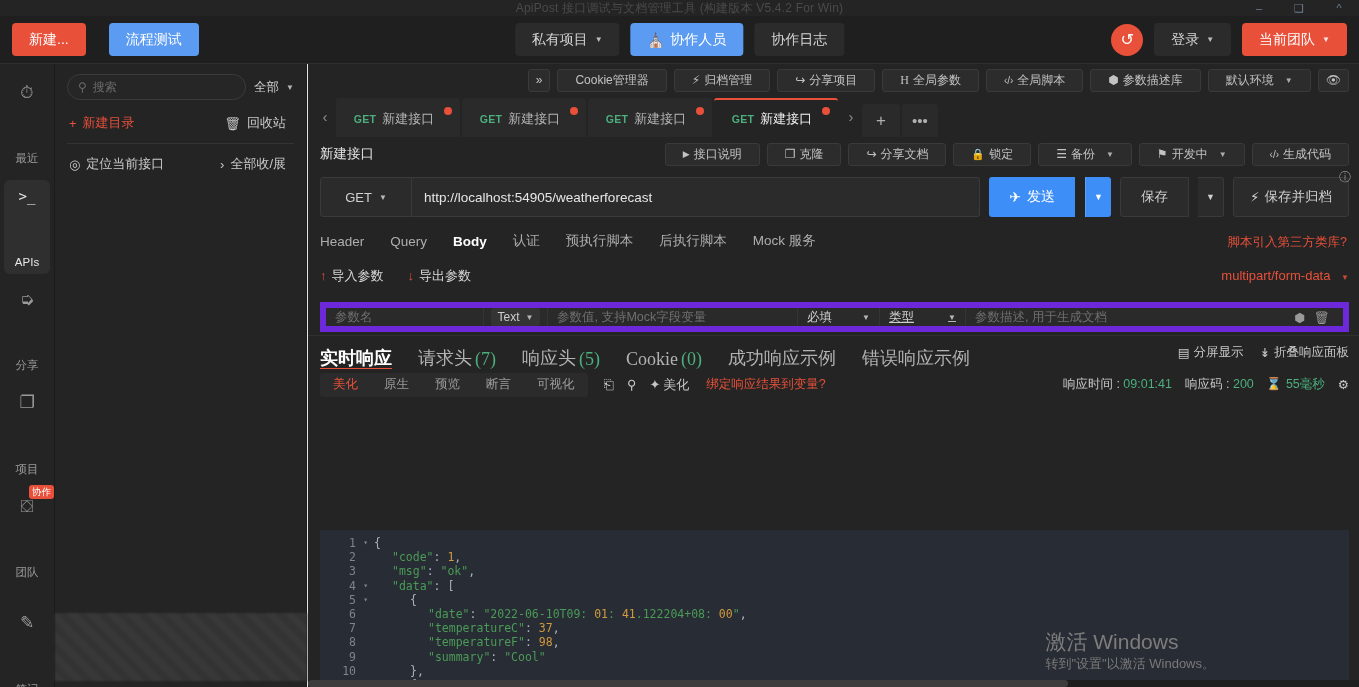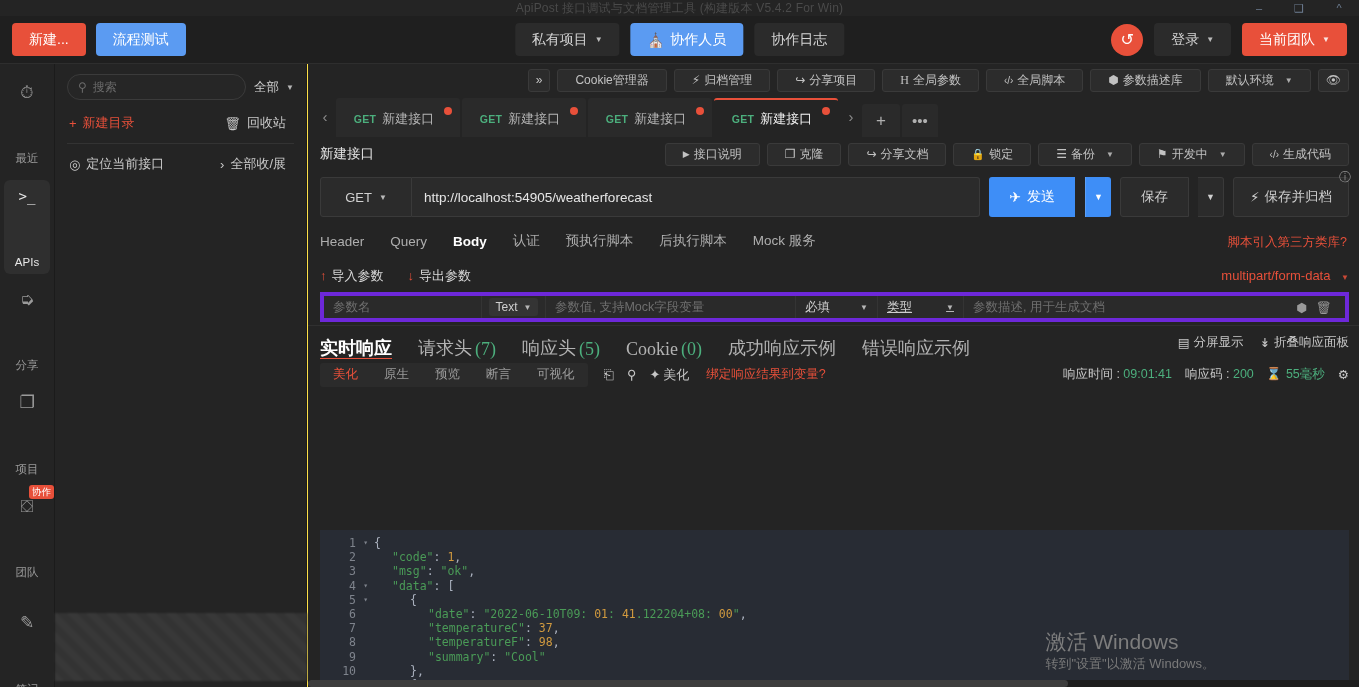--- a/index.html
+++ b/index.html
@@ -5,21 +5,21 @@
   * { box-sizing: border-box; margin: 0; padding: 0; }
   html, body {
     width: 1359px; height: 687px;
     background: #242424;
     font-family: "Liberation Sans", "DejaVu Sans", sans-serif;
     color: #c9c9c9;
     overflow: hidden;
     font-size: 13px;
     -webkit-font-smoothing: antialiased;
   }
-  .app { position: relative; width: 1359px; height: 687px; background:#fde047; }
+  .app { position: relative; width: 1359px; height: 687px; background:#e5e5e5; }
 
   
   .titlebar {
     position:absolute; left:0; top:0; width:1359px; height:16px;
     background:#242424; display:flex; align-items:center; justify-content:center;
   }
   .titlebar .ttl { font-size:12px; color:#4a4a4a; letter-spacing:.2px; white-space:nowrap; }
   .winctl { position:absolute; right:0; top:0; height:16px; display:flex; }
   .winctl div { width:40px; height:16px; display:flex; align-items:center; justify-content:center;
     color:#6d7d92; font-size:11px; line-height:1; }
@@ -33,21 +33,21 @@
   .btn {
     height:31px; border-radius:4px; display:inline-flex; align-items:center; justify-content:center;
     padding:0 14px; font-size:13.5px; white-space:nowrap; cursor:pointer; user-select:none;
     border:none; background:#2e2e2e; color:#cfcfcf;
   }
   .btn.red { background:#e8503a; color:#fff; }
   .btn.blue { background:#5b9bf2; color:#fff; }
   .btn.dark { background:#2b2b2b; color:#d5d5d5; }
   .btn.lg { height:33px; font-size:14px; padding:0 17px; }
   .caret { margin-left:7px; font-size:8px; opacity:.85; }
-  .hdr-left { display:flex; gap:10px; align-items:center;justify-content:space-between; }
+  .hdr-left { display:flex; gap:23px; align-items:center;justify-content:space-between; }
   .hdr-mid { position:absolute; left:50%; transform:translateX(-50%); display:flex; gap:11px; align-items:center; }
   .hdr-right { margin-left:auto; display:flex; gap:11px; align-items:center; }
   .sync {
     width:32px; height:32px; border-radius:50%; background:#e8503a; color:#fff;
     display:flex; align-items:center; justify-content:center; font-size:16px; cursor:pointer;
   }
   .ico { display:inline-flex; align-items:center; margin-right:5px; }
 
   
   .rail {
@@ -185,21 +185,21 @@
   .reqtab.active { color:#fff; font-weight:bold; }
   .reqtabs .right-link { position:absolute; right:12px; color:#e8503a; font-size:12.5px; cursor:pointer; }
 
   
   .parambar { height:33px; display:flex; align-items:center; padding:0 12px; gap:24px; position:relative; }
   .plink { font-size:13px; color:#d8d8d8; cursor:pointer; display:flex; align-items:center; gap:5px; }
   .parambar .mime { position:absolute; right:10px; color:#e8503a; font-size:13px; cursor:pointer; }
 
   .paramrow {
     height:30px; display:flex; align-items:center; background:#2a2a2a;
-    margin:0 10px 0 12px; border:4px solid #6d28d9; font-size:12.5px; color:#6f6f6f;
+    margin:10px 10px 0 12px; border:6px solid #6d28d9; font-size:12.5px; color:#6f6f6f;
   }
   .pcell { height:100%; display:flex; align-items:center; padding:0 9px; border-right:1px solid #343434; }
   .pcell.name { width:158px; }
   .pcell.type {
     width:64px; justify-content:center;
   }
   .type-chip { background:#343434; border-radius:3px; padding:2px 7px; color:#cfcfcf; font-size:12px; display:flex; align-items:center; gap:4px; }
   .pcell.val { flex:0 0 250px; }
   .pcell.req { width:82px; justify-content:space-between; color:#cfcfcf; }
   .pcell.ty { width:86px; justify-content:space-between; color:#cfcfcf;text-decoration:underline; }

